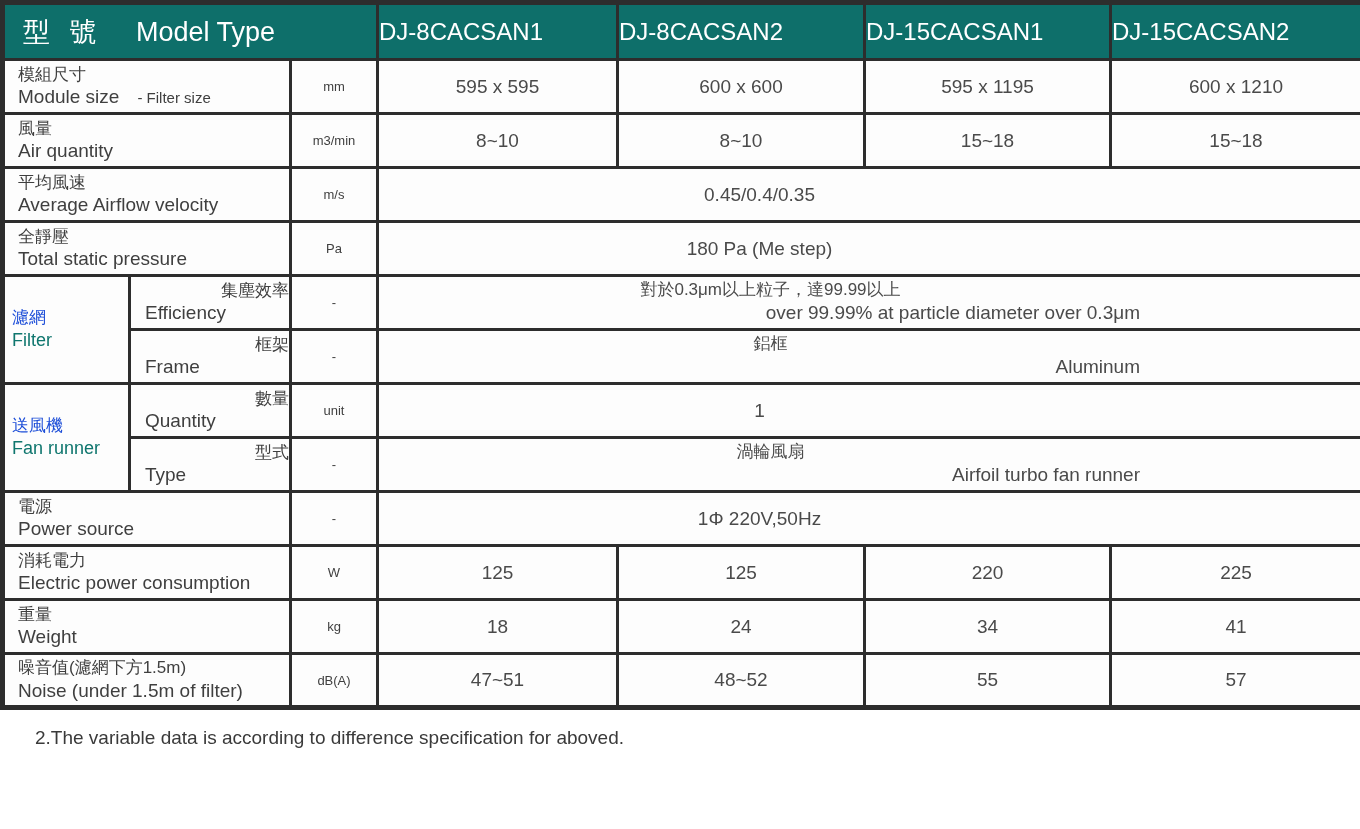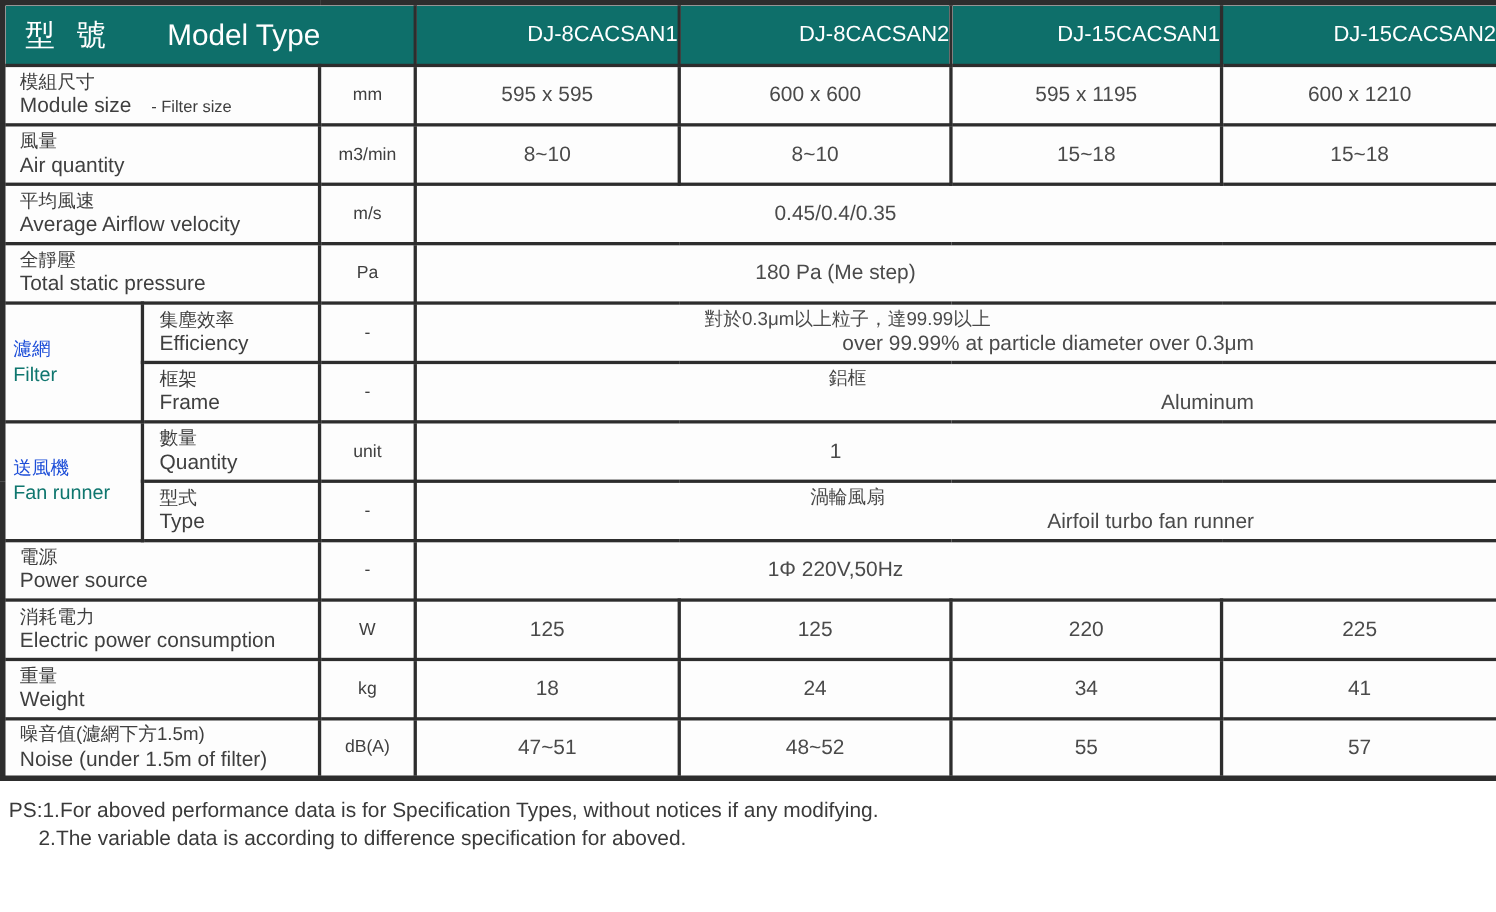--- a/index.html
+++ b/index.html
@@ -26,39 +26,39 @@
   .spec th, .spec td {
     border: 3px solid var(--border);
     background: var(--cell-bg);
     overflow: hidden;
     padding: 0;
   }
   tr.head th {
     background: var(--header-bg);
     color: var(--header-text);
     font-weight: normal;
-    font-size: 20px;
+    font-size: 24px;
     height: 57px;
-    text-align: right;
+    text-align: left;
   }
   tr.head th.title { text-align: left; padding-left: 18px; font-size: 27px; }
   .t-zh { letter-spacing: 6px; text-align: right; }
-  .t-en { margin-left: 42px; letter-spacing: 0; }
+  .t-en { margin-left: 26px; letter-spacing: 0; }
   .spec td { height: 54px; }
   td.label { text-align: left; padding-left: 13px; line-height: 1.22; }
   td.label .zh { font-size: 17px; color: #3f3f3f; }
   td.label .en { font-size: 19px; color: #3f3f3f; }
   td.label .small { font-size: 15px; margin-left: 18px; }
   td.group { text-align: left; padding-left: 7px; line-height: 1.3; }
   td.group .zh { font-size: 17px; color: #1d4ed8; }
   td.group .en { font-size: 18px; color: #0f766e; }
   td.sub { text-align: left; padding-left: 14px; line-height: 1.22; }
-  td.sub .zh { font-size: 17px; color: #3f3f3f; }
+  td.sub .zh { font-size: 17px; color: #3f3f3f; text-align: right; }
   td.sub .en { font-size: 19px; color: #3f3f3f; }
-  td.unit { text-align: center; font-size: 16px; color: #3f3f3f; }
+  td.unit { text-align: center; font-size: 13px; color: #3f3f3f; }
   td.val { text-align: center; font-size: 19px; color: #4a4a4a; }
   td.span4 { padding-right: 220px; }   
   td.val .vzh { font-size: 17px; line-height: 1.28; margin-left: 22px; }
   td.val .ven { font-size: 19px; line-height: 1.28; text-align: right; }
   .notes { padding: 15px 0 0 8px; font-size: 19px; color: #3a3a3a; line-height: 1.32; }
   .note2 { padding-left: 27px; }
 </style>
 </head>
 <body>
 
@@ -222,15 +222,14 @@
       <td class="val">47~51</td>
       <td class="val">48~52</td>
       <td class="val">55</td>
       <td class="val">57</td>
     </tr>
 
   </tbody>
 </table>
 
 <div class="notes">
-  <div class="note">PS:1.For aboved performance data is for Specification Types, without notices if any modifying.</div>
   <div class="note note2">2.The variable data is according to difference specification for aboved.</div>
 </div>
 
 </body></html>

